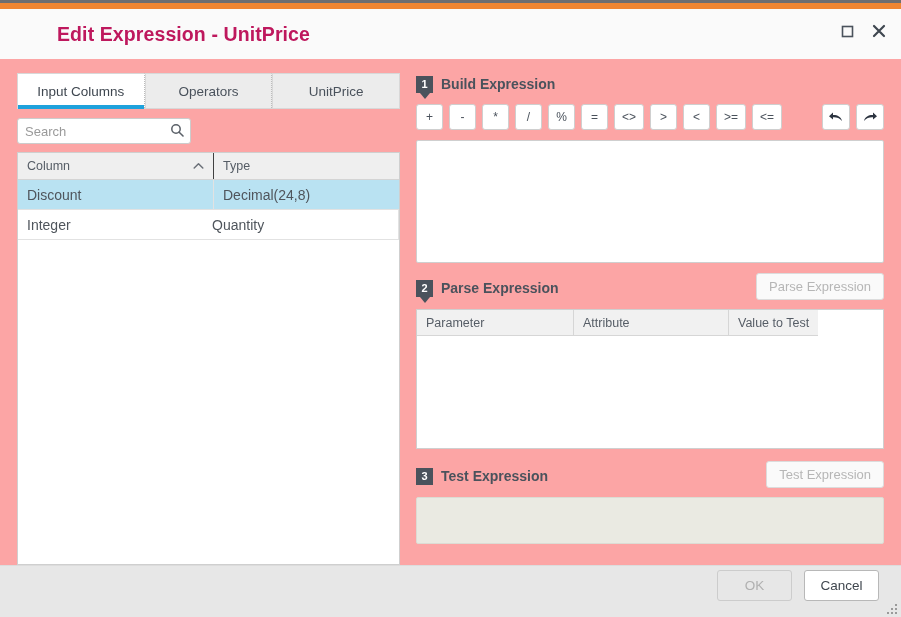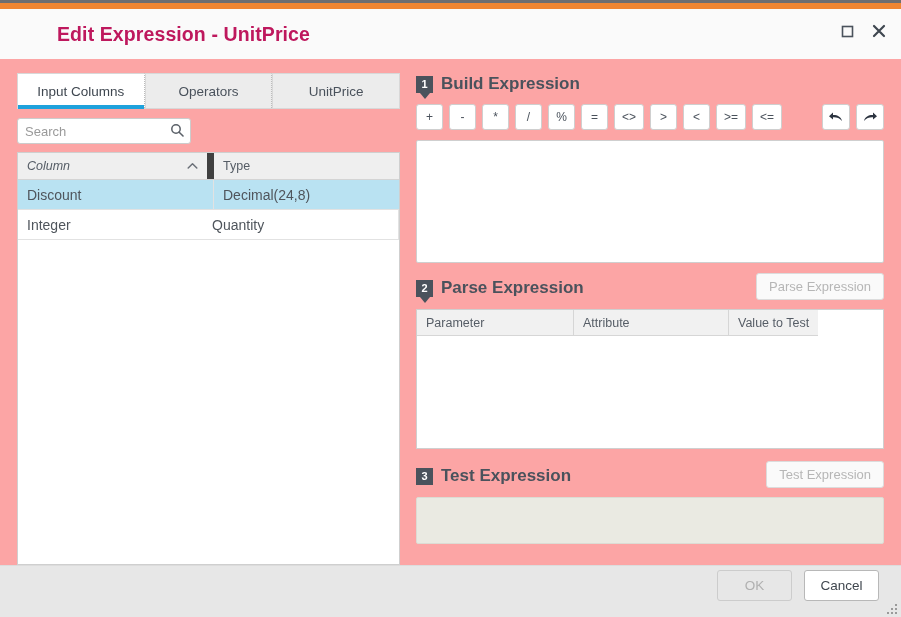--- a/index.html
+++ b/index.html
@@ -158,21 +158,21 @@
   }
   .gh-cell {
     display: flex;
     align-items: center;
     font-size: 12.5px;
     color: #565d66;
     padding: 0 9px;
     position: relative;
     cursor: pointer;
   }
-  .gh-cell.c1 { width: 196px; border-right: 7px solid #404040; justify-content: space-between; font-style: italic; }
+  .gh-cell.c1 { width: 196px; border-right: 1px solid #404040; justify-content: space-between; }
   .gh-cell.c2 { flex: 1 1 auto; text-align: right; }
   .sort-chevron { margin-left: 6px; display:flex; align-items:center; }
 
   .grid-body { flex: 1 1 auto; }
   .grid-row {
     display: flex;
     height: 30px;
     border-bottom: 1px solid #e2e2e2;
     cursor: pointer;
   }
@@ -220,21 +220,21 @@
     left: 50%;
     transform: translateX(-50%);
     top: 17px;
     width: 0; height: 0;
     border-left: 5px solid transparent;
     border-right: 5px solid transparent;
     border-top: 6px solid #4a525c;
   }
   .step-title {
     margin-left: 8px;
-    font-size: 17px;
+    font-size: 14px;
     font-weight: bold;
     color: #4a525c;
   }
   .step-action-btn {
     position: absolute;
     right: 0;
     top: -4px;
     height: 27px;
     min-width: 112px;
     padding: 0 12px;

